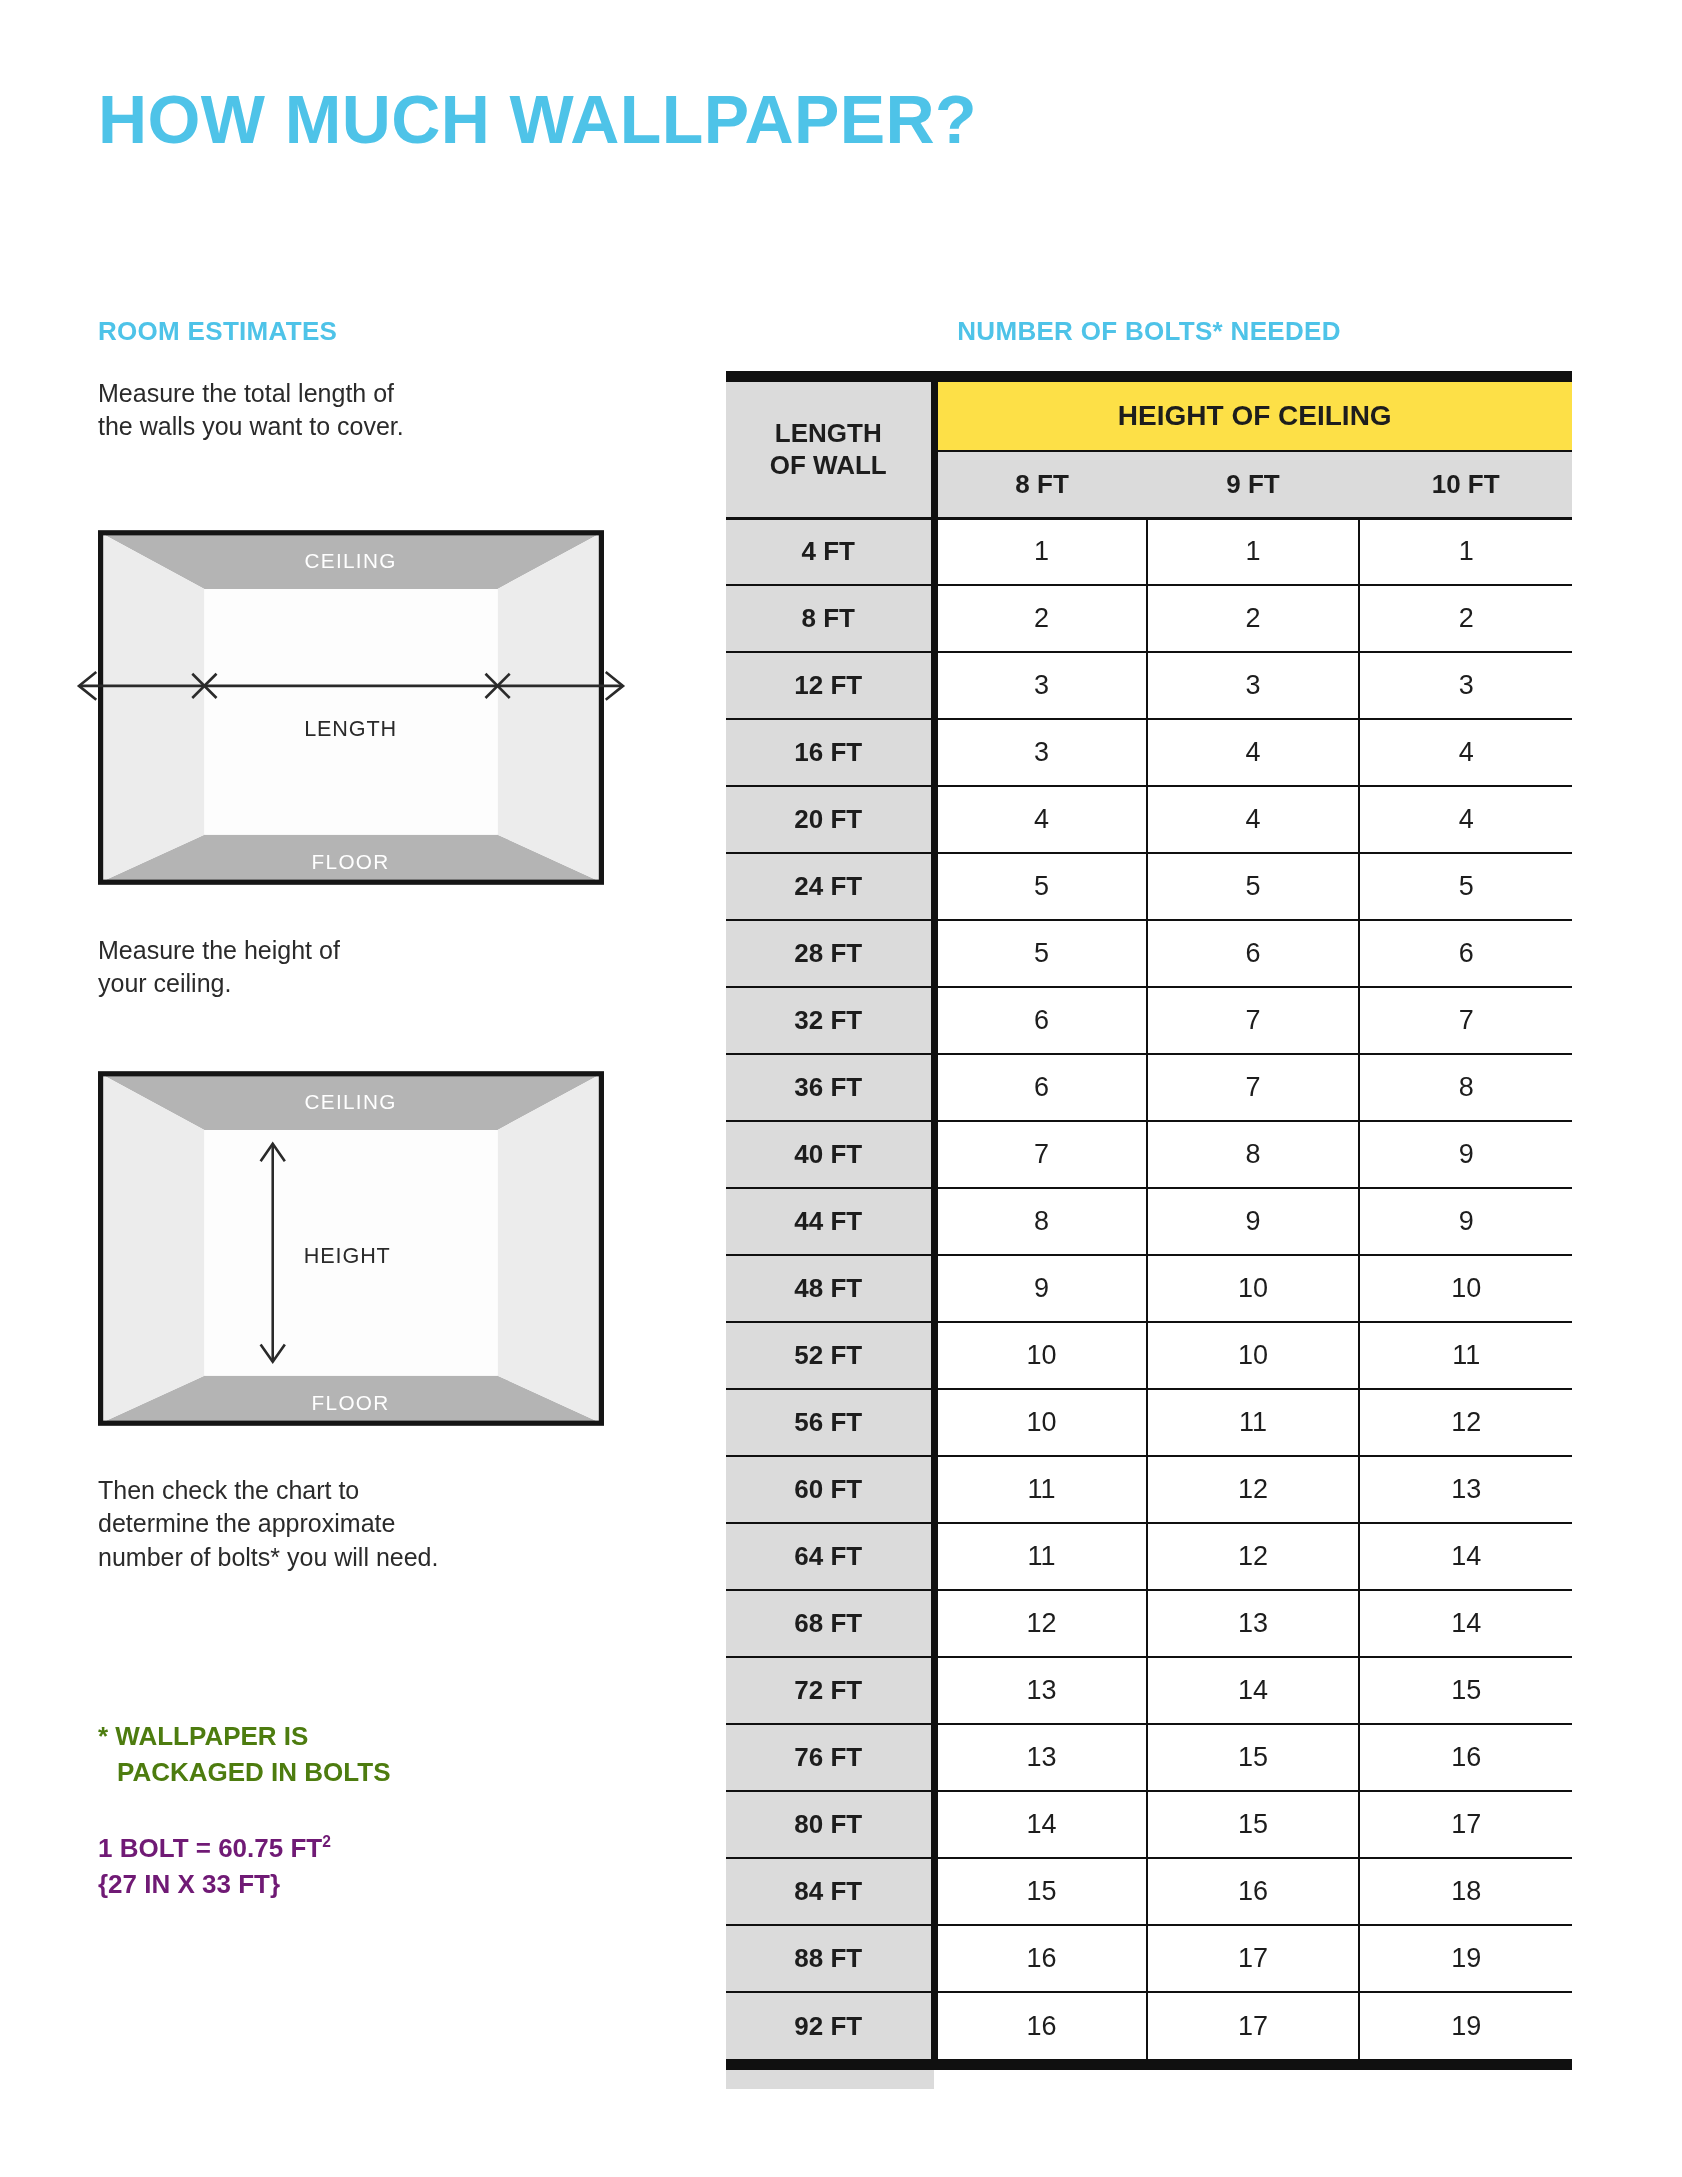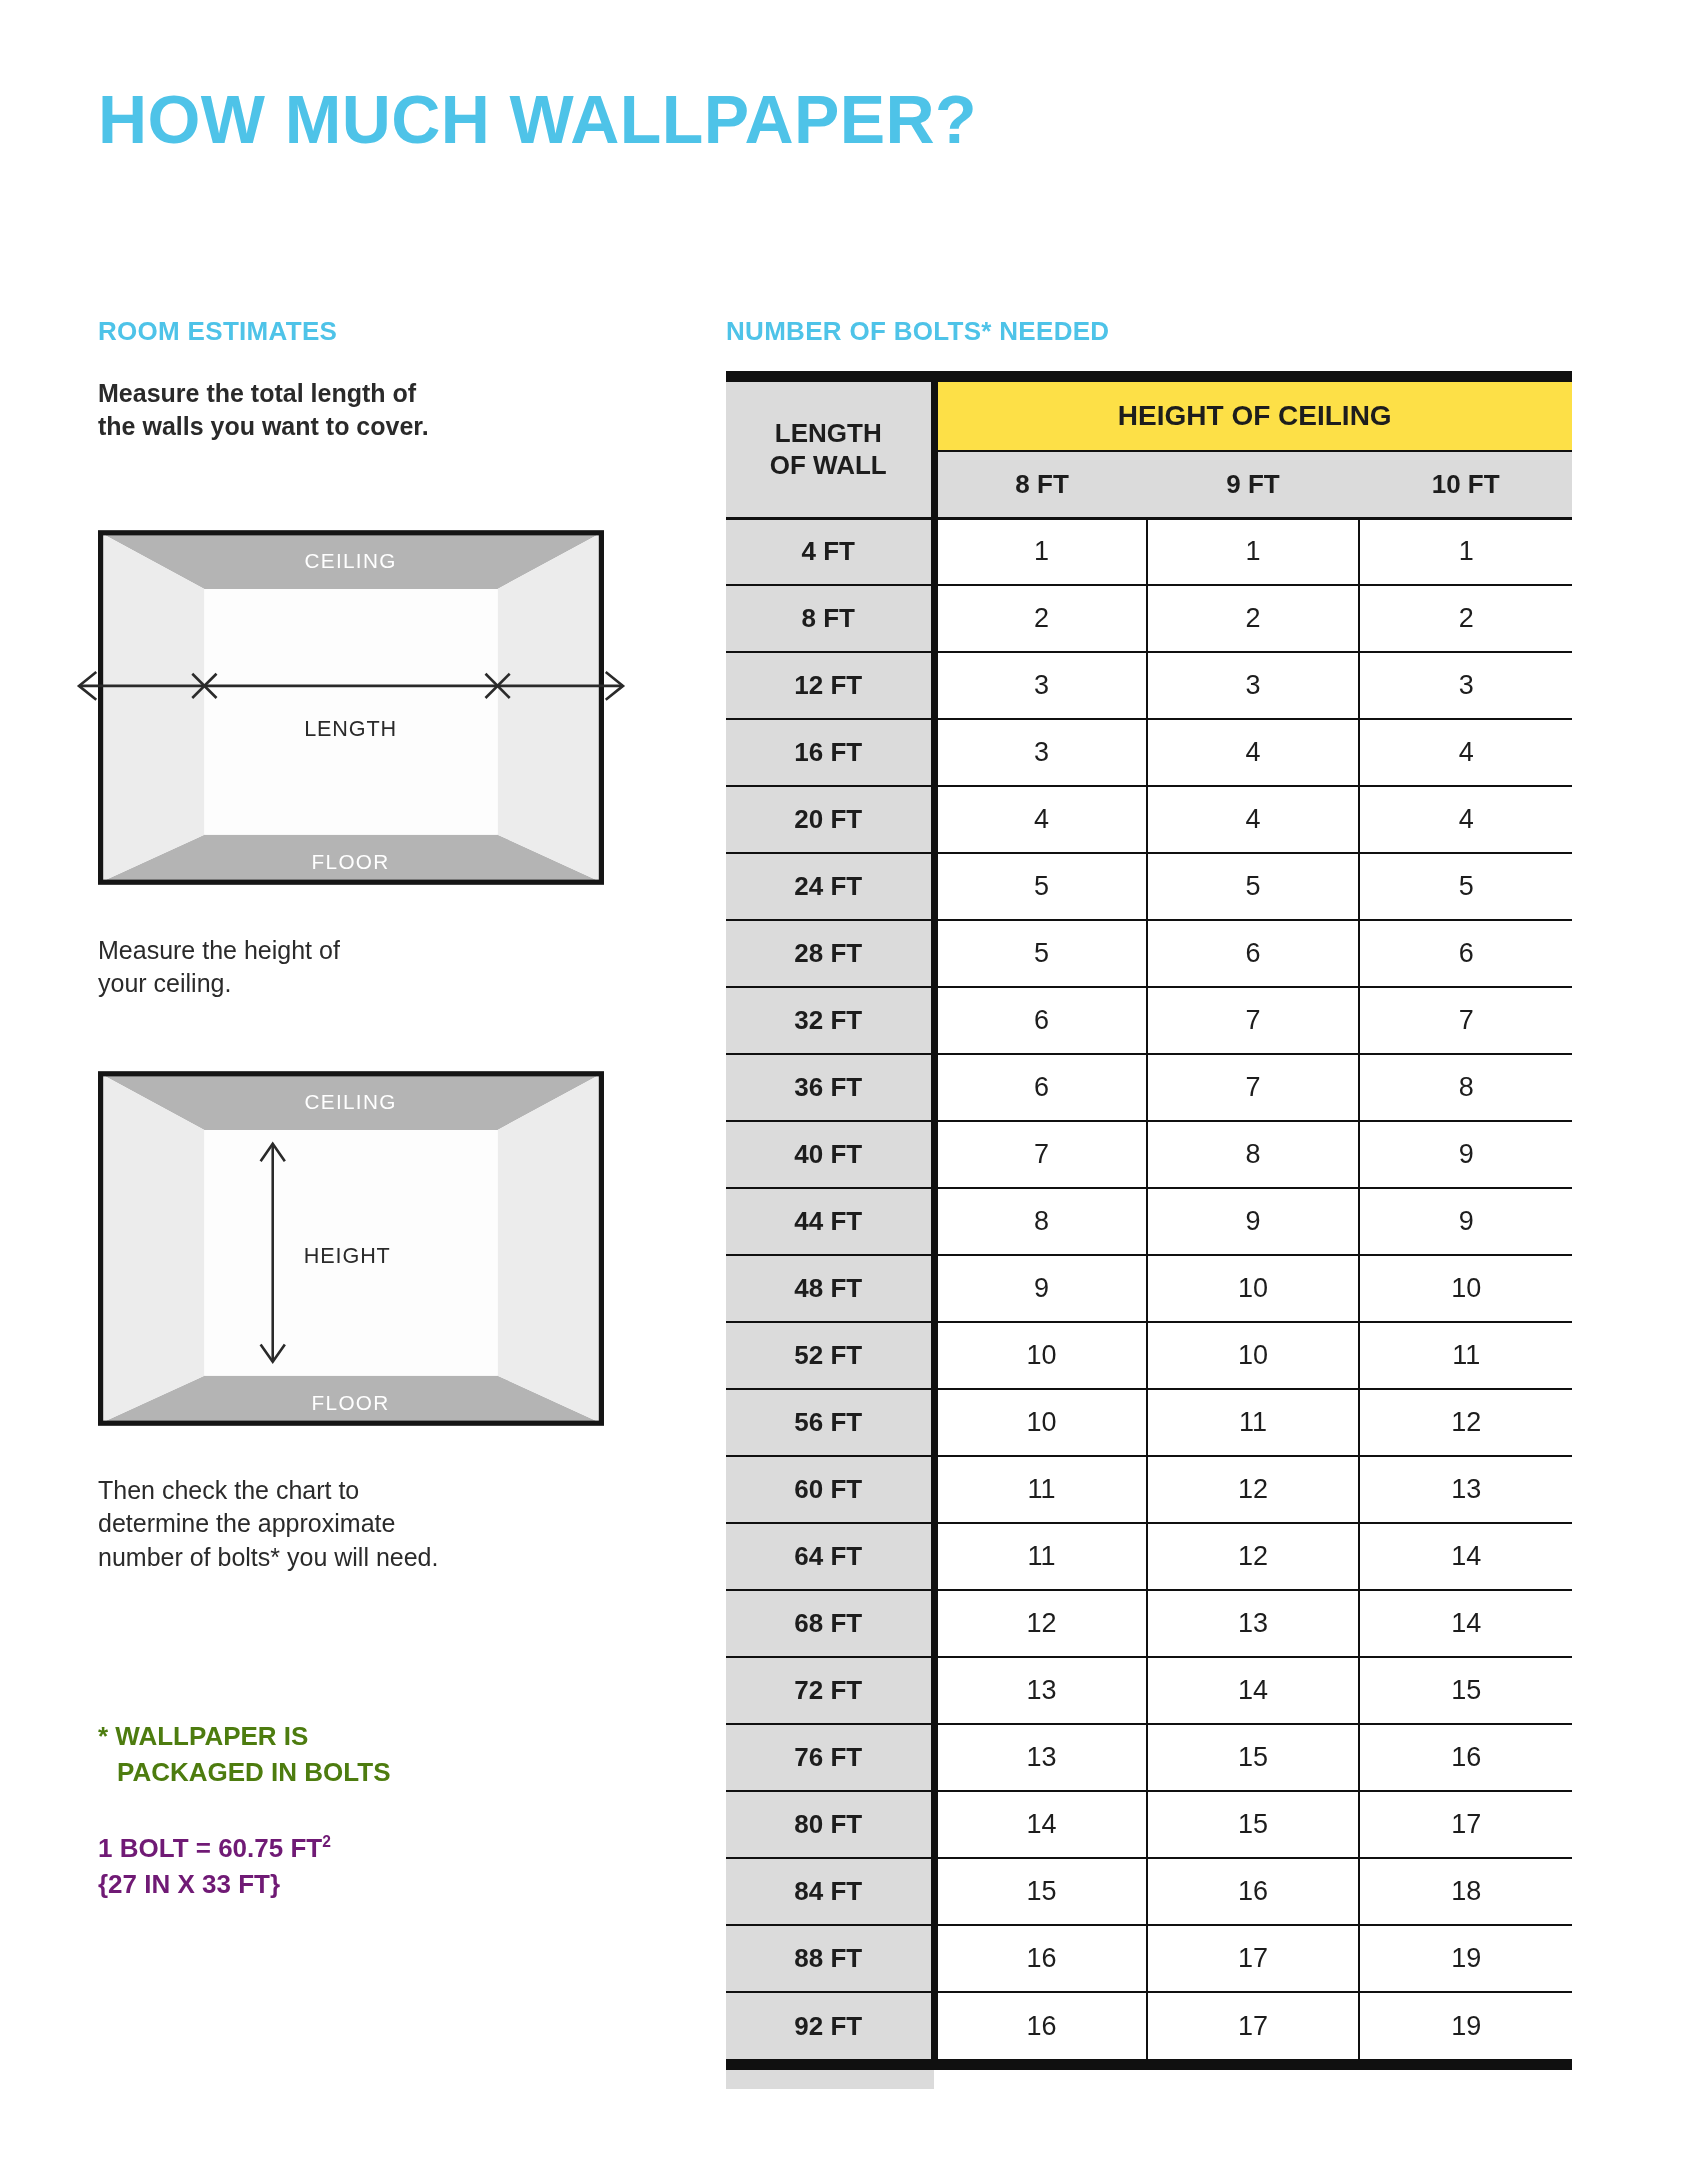--- a/index.html
+++ b/index.html
@@ -39,30 +39,31 @@
     width: 846px;
   }
   h2.section-heading {
     margin: 0 0 30px 0;
     font-size: 26px;
     font-weight: bold;
     color: #4EC3E8;
     letter-spacing: 0.3px;
   }
   .right-col h2.section-heading {
+    text-align: center;
     margin-bottom: 4px;
   }
   .body-text {
     margin: 0;
     font-size: 25px;
     line-height: 1.33;
     white-space: pre-line;
     color: #2a2a2a;
   }
-  .body-text.step1 { margin-bottom: 86px; font-weight: bold; }
+  .body-text.step1 { margin-bottom: 86px; }
   .body-text.step2 { margin-bottom: 71px; }
   .body-text.step3 { margin-bottom: 144px; }
   svg.room-diagram { display: block; overflow: visible; }
   svg.room-diagram.first { margin-bottom: 49px; }
   svg.room-diagram.second { margin-bottom: 48px; }
   .dg-band-label {
     font-size: 24px;
     letter-spacing: 1.5px;
     fill: #ffffff;
   }

